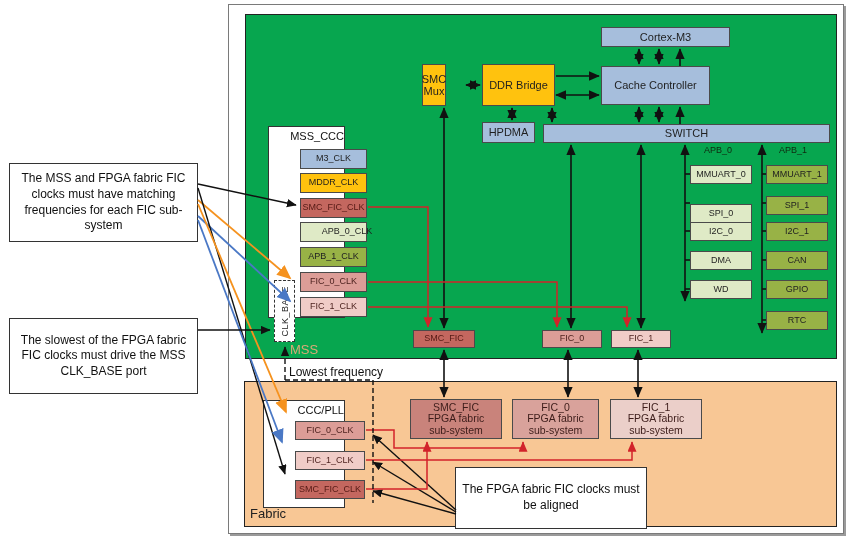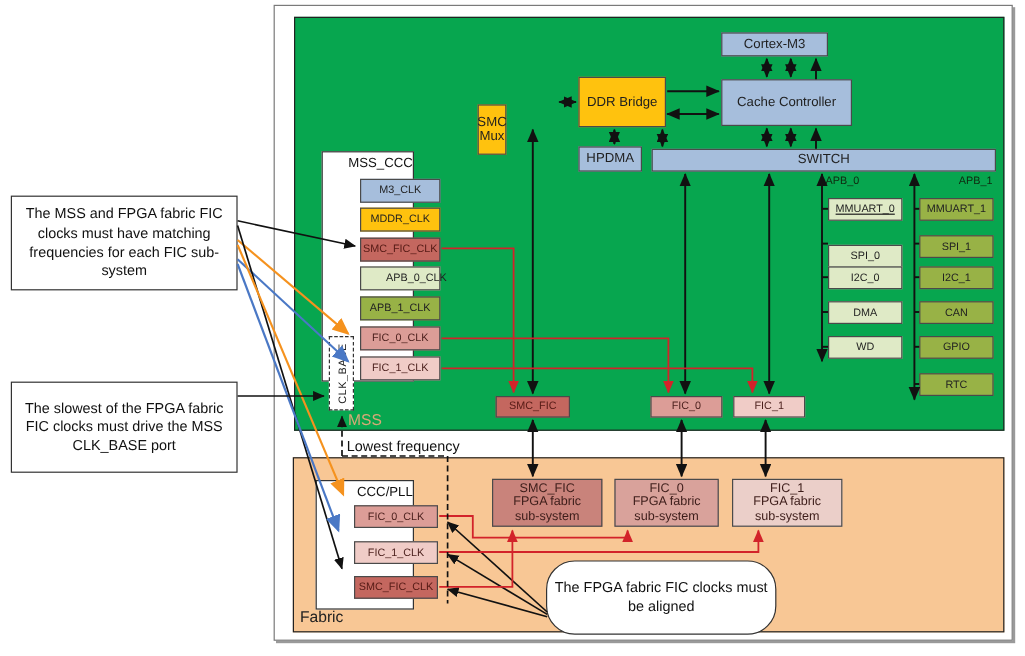--- a/index.html
+++ b/index.html
@@ -24,21 +24,21 @@
   .c-brick{background:var(--brick);color:#551A15;}
   .c-palegreen{background:var(--palegreen);}
   .c-olive{background:var(--olive);color:#222;}
   .c-pink{background:var(--pink);color:#4a1f1c;}
   .c-palepink{background:var(--palepink);color:#4a1f1c;}
   .bigblock{font-size:11px;z-index:4;}
   .periph{height:19px;width:62px;font-size:9px;z-index:4;}
   .sub{top:399px;height:40px;font-size:10.5px;white-space:pre-line;z-index:4;color:#3d1d1a;border:1px solid #4a4a4a;}
   .annotation{background:#fff;border:1px solid #333;display:flex;align-items:center;justify-content:center;
        text-align:center;font-size:12px;line-height:1.3;color:#111;padding:3px;z-index:6;}
-  .buslabel{font-size:9px;color:#10290f;z-index:5;}
+  .buslabel{font-size:9px;color:#10290f;z-index:5;padding-left:16px;}
   .freelabel{z-index:5;}
   #clkbase{border:1px dashed #333;background:#fff;z-index:5;display:flex;align-items:center;justify-content:center;}
   #clkbase span{writing-mode:vertical-rl;transform:rotate(180deg);font-size:9px;letter-spacing:0.5px;color:#222;}
   #wires{position:absolute;left:0;top:0;width:854px;height:547px;z-index:8;pointer-events:none;}
   #outer-frame{border:1px solid #7a7a7a;box-shadow:2px 2px 0 #9a9a9a;background:#fff;}
 </style>
 </head>
 <body>
 
 <div id="canvas">
@@ -62,31 +62,31 @@
   <div class="abs box clk c-brick" style="top:198px;">SMC_FIC_CLK</div>
   <div class="abs box clk c-palegreen" style="top:222px;padding-left:27px;">APB_0_CLK</div>
   <div class="abs box clk c-olive" style="top:247px;">APB_1_CLK</div>
   <div class="abs box clk c-pink" style="top:272px;">FIC_0_CLK</div>
   <div class="abs box clk c-palepink" style="top:297px;">FIC_1_CLK</div>
 
   <div id="clkbase" class="abs" style="left:274px;top:280px;width:21px;height:62px;">
     <span>CLK_BASE</span>
   </div>
 
-  <div class="abs box bigblock c-blue" style="left:601px;top:27px;width:89px;height:20px;">Cortex-M3</div>
+  <div class="abs box bigblock c-blue" style="left:601px;top:27px;width:129px;height:20px;">Cortex-M3</div>
   <div class="abs box bigblock c-blue" style="left:601px;top:66px;width:109px;height:39px;">Cache Controller</div>
-  <div class="abs box bigblock c-yellow" style="left:398px;top:64px;width:24px;height:42px;margin-top:23px;">SMC Mux</div>
+  <div class="abs box bigblock c-yellow" style="left:422px;top:64px;width:24px;height:42px;">SMC Mux</div>
   <div class="abs box bigblock c-yellow" style="left:482px;top:64px;width:73px;height:42px;">DDR Bridge</div>
   <div class="abs box bigblock c-blue" style="left:482px;top:122px;width:53px;height:21px;">HPDMA</div>
   <div class="abs box bigblock c-blue" style="left:543px;top:124px;width:287px;height:19px;">SWITCH</div>
 
   <div class="abs buslabel" style="left:688px;top:145px;">APB_0</div>
-  <div class="abs buslabel" style="left:799px;top:145px;">APB_1</div>
-
-  <div class="abs box periph c-palegreen" style="left:690px;top:165px;text-decoration:underline;">MMUART_0</div>
+  <div class="abs buslabel" style="left:763px;top:145px;">APB_1</div>
+
+  <div class="abs box periph c-palegreen" style="left:690px;top:165px;">MMUART_0</div>
   <div class="abs box periph c-palegreen" style="left:690px;top:194px;margin-top:10px;">SPI_0</div>
   <div class="abs box periph c-palegreen" style="left:690px;top:222px;">I2C_0</div>
   <div class="abs box periph c-palegreen" style="left:690px;top:251px;">DMA</div>
   <div class="abs box periph c-palegreen" style="left:690px;top:280px;">WD</div>
 
   <div class="abs box periph c-olive" style="left:766px;top:165px;">MMUART_1</div>
   <div class="abs box periph c-olive" style="left:766px;top:196px;">SPI_1</div>
   <div class="abs box periph c-olive" style="left:766px;top:222px;">I2C_1</div>
   <div class="abs box periph c-olive" style="left:766px;top:251px;">CAN</div>
   <div class="abs box periph c-olive" style="left:766px;top:280px;">GPIO</div>
@@ -109,21 +109,21 @@
 sub-system</div>
   <div class="abs box sub" style="left:512px;width:87px;background:var(--sub2);">FIC_0
 FPGA fabric
 sub-system</div>
   <div class="abs box sub" style="left:610px;width:92px;background:var(--sub3);">FIC_1
 FPGA fabric
 sub-system</div>
 
   <div class="abs annotation" style="left:9px;top:318px;width:189px;height:76px;">The slowest of the FPGA fabric FIC clocks must drive the MSS CLK_BASE port</div>
   <div class="abs annotation" style="left:9px;top:163px;width:189px;height:79px;">The MSS and FPGA fabric FIC clocks must have matching frequencies for each FIC sub-system</div>
-  <div class="abs annotation" style="left:455px;top:467px;width:192px;height:62px;border-radius:24px;">The FPGA fabric FIC clocks must be aligned</div>
+  <div class="abs annotation" style="left:455px;top:467px;width:192px;height:62px;">The FPGA fabric FIC clocks must be aligned</div>
 
   <svg id="wires" viewBox="0 0 854 547">
     <defs>
       <marker id="aB" orient="auto" markerWidth="8" markerHeight="7" refX="6.5" refY="3">
           <path d="M0,0 L7,3 L0,6 Z" fill="#111"></path>
         </marker>
       <marker id="aBs" orient="auto-start-reverse" markerWidth="8" markerHeight="7" refX="6.5" refY="3">
           <path d="M0,0 L7,3 L0,6 Z" fill="#111"></path>
         </marker>
       <marker id="aR" orient="auto" markerWidth="8" markerHeight="7" refX="6.5" refY="3">

